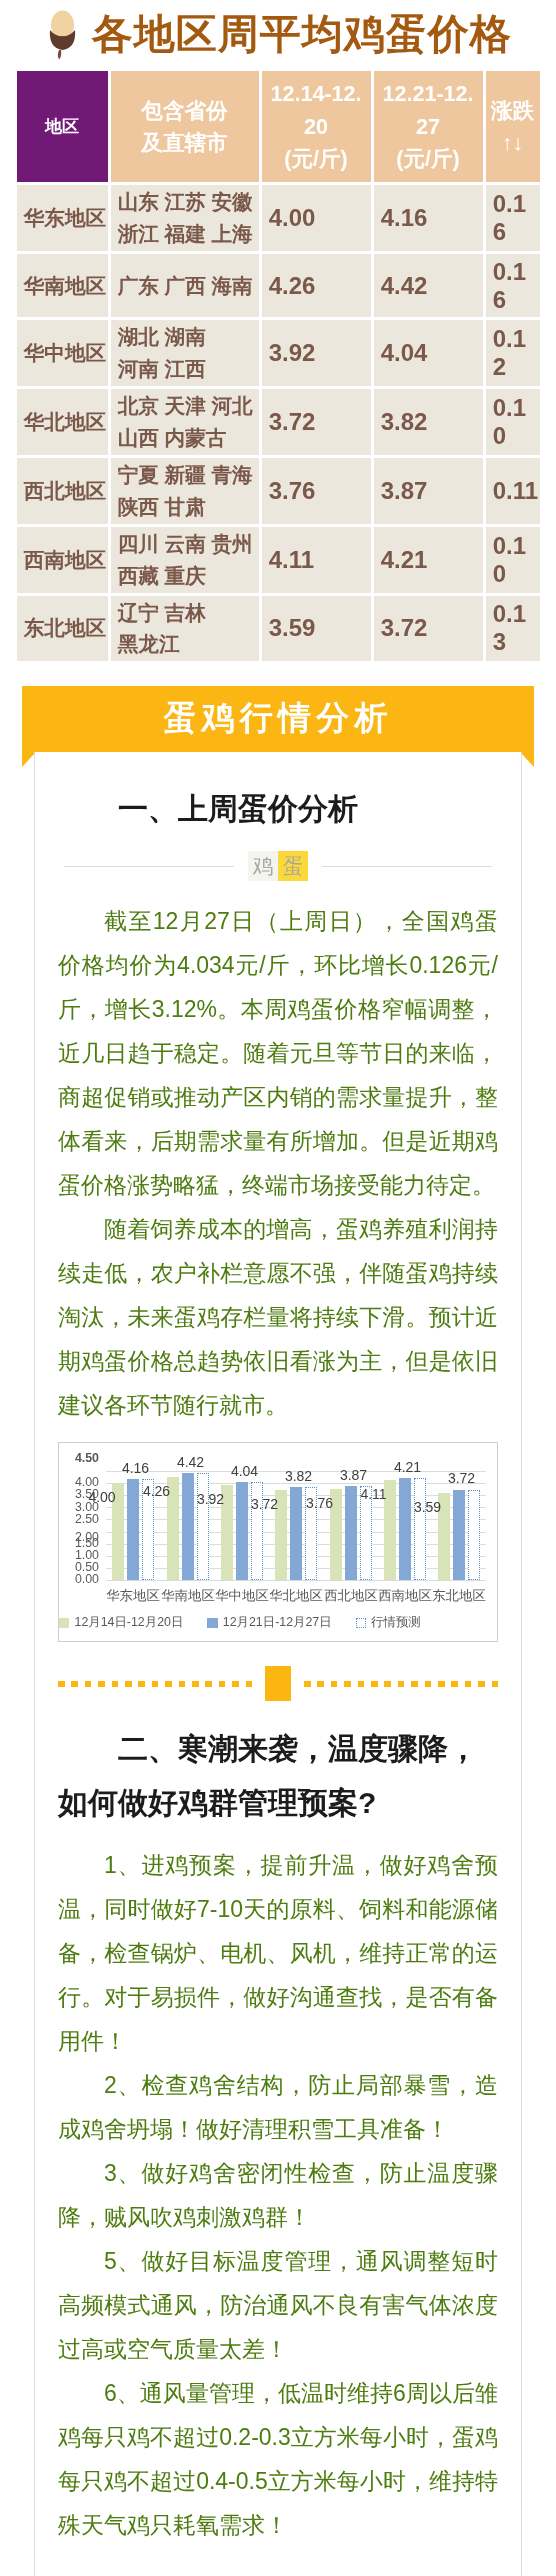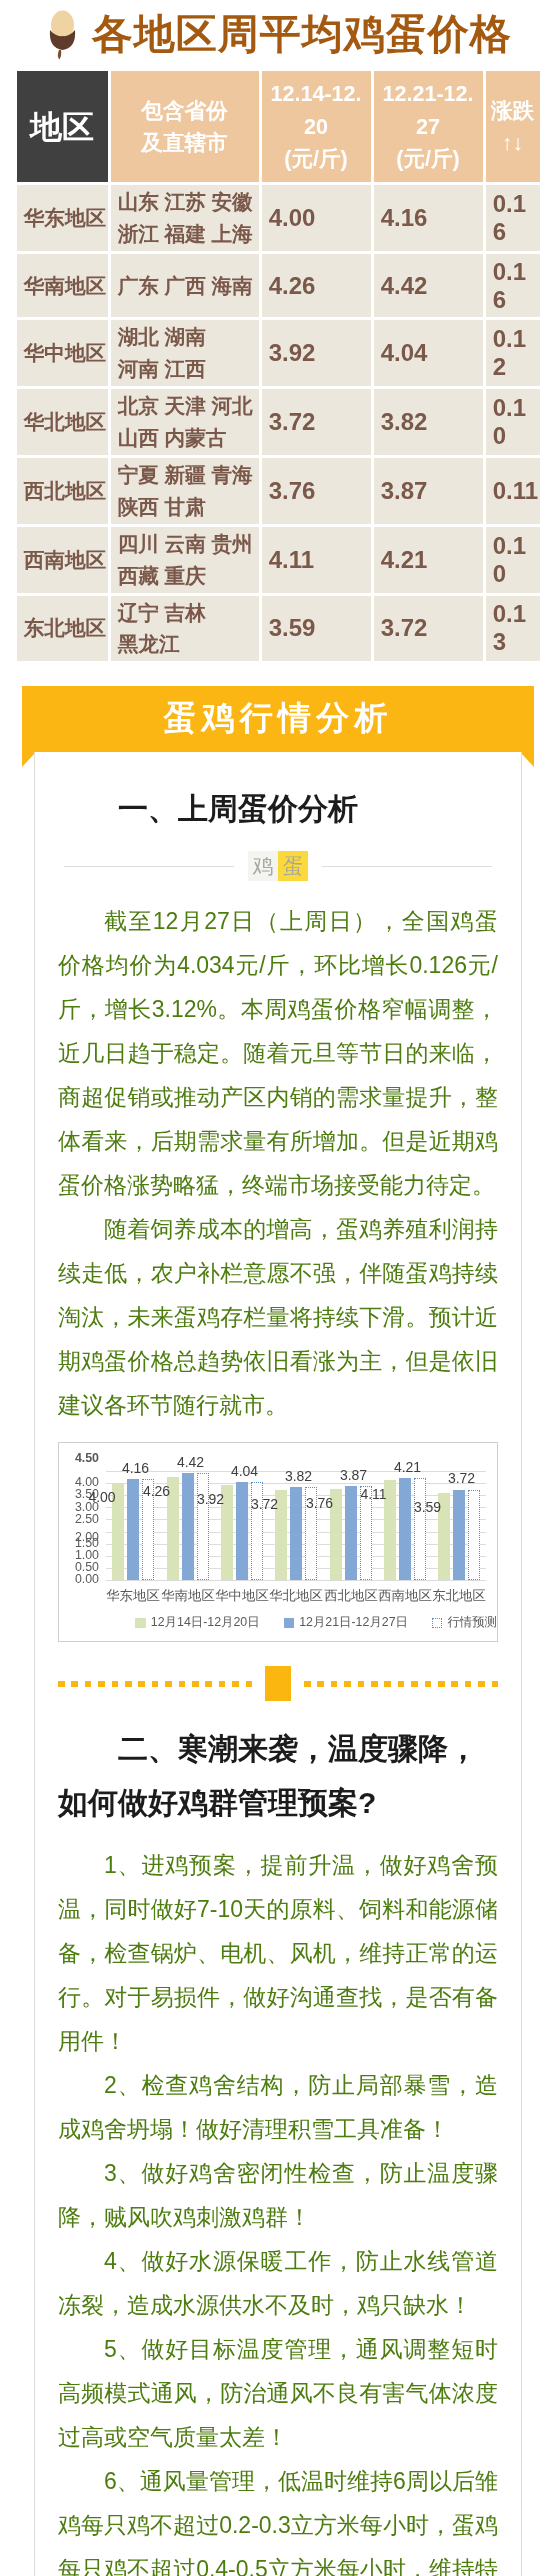--- a/index.html
+++ b/index.html
@@ -8,21 +8,21 @@
 
   
   .hdr{display:flex;align-items:center;justify-content:center;gap:10.3px;padding:7.2px 0 5.2px;}
   .hdr-title{font-size:41px;font-weight:700;color:#A3590F;letter-spacing:1px;line-height:1.2;}
   .hdr-icon{width:37px;height:54px;flex:0 0 auto;}
 
   
   table.price{border-collapse:separate;border-spacing:3.1px;margin:2.1px auto 0;table-layout:fixed;width:515px;}
   table.price th,table.price td{vertical-align:middle;white-space:pre-line;word-break:break-all;}
   th.h{background:#EFC79F;color:#fff;font-size:21.6px;font-weight:700;line-height:1.5;height:109px;text-align:center;}
-  th.h.region{background:#404040;font-size:32px;}
+  th.h.region{background:#701a75;font-size:17px;}
   td.c{background:#ECE7DC;color:#7A584A;font-weight:700;height:61px;padding-left:7.2px;text-align:left;}
   td.c.region{font-size:20.6px;}
   td.c.prov{font-size:20.6px;line-height:1.55;}
   td.c.num{font-size:24px;}
   .w0{width:89px}.w1{width:146px}.w2{width:107px}.w3{width:107px}.w4{width:52px}
 
   
   .banner{position:relative;width:512px;height:66px;margin:21.6px auto 0;background:#FCB614;
     display:flex;align-items:center;justify-content:center;color:#fff;font-size:33px;font-weight:700;letter-spacing:5.2px;}
   .banner::before{content:"";position:absolute;left:0;top:100%;width:0;height:0;
@@ -48,21 +48,21 @@
   .para{font-size:23px;line-height:44px;color:#4d7c0f;text-align:justify;text-indent:2em;margin:0;}
 
   
   .chart-box{position:relative;height:198px;border:1px solid #CFCFCF;margin:15.5px 0 11.3px;background:#fff;}
   .grid{position:absolute;height:1px;background:#DCDCDC;}
   .ylab{position:absolute;left:0;width:40px;text-align:right;font-size:12.4px;color:#595959;line-height:15.5px;}
   .bar{position:absolute;}
   .bar.dashed{background:#fff;border:1.5px dotted #5B8FC9;box-sizing:border-box;}
   .vlab{position:absolute;width:45px;text-align:center;font-size:14px;color:#3F3F3F;}
   .xlab{position:absolute;text-align:center;font-size:13.4px;color:#595959;}
-  .legend{position:absolute;left:0;width:100%;display:flex;justify-content:flex-end;gap:24px;}
+  .legend{position:absolute;left:0;width:100%;display:flex;justify-content:flex-start;gap:24px;}
   .lg-item{display:flex;align-items:center;font-size:12.4px;color:#595959;}
   .sw{width:10.3px;height:10.3px;display:inline-block;margin-right:5.2px;}
   .sw-dashed{background:#fff;border:1.5px dotted #5B8FC9;box-sizing:border-box;}
 
   
   .dot-div{display:flex;align-items:center;margin:24px 0 20.6px;}
   .dot-div .dots{flex:1;height:6.2px;background:repeating-linear-gradient(90deg,#FBB70F 0 6.7px,transparent 6.7px 13.4px);}
   .dot-div .mid{width:26px;height:35px;background:#FBB70F;margin:0 13.4px;flex:0 0 auto;}
 </style>
 </head>
@@ -258,20 +258,19 @@
       <span class="mid"></span>
       <span class="dots"></span>
     </div>
 
     <h2 class="sec-heading">二、寒潮来袭，温度骤降，如何做好鸡群管理预案?</h2>
 
     <div id="items">
         <p class="para">1、进鸡预案，提前升温，做好鸡舍预温，同时做好7-10天的原料、饲料和能源储备，检查锅炉、电机、风机，维持正常的运行。对于易损件，做好沟通查找，是否有备用件！</p>
         <p class="para">2、检查鸡舍结构，防止局部暴雪，造成鸡舍坍塌！做好清理积雪工具准备！</p>
         <p class="para">3、做好鸡舍密闭性检查，防止温度骤降，贼风吹鸡刺激鸡群！</p>
-        <p class="para">4、做好水源保暖工作，防止水线管道冻裂，造成水源供水不及时，鸡只缺水！</p>
         <p class="para">5、做好目标温度管理，通风调整短时高频模式通风，防治通风不良有害气体浓度过高或空气质量太差！</p>
         <p class="para">6、通风量管理，低温时维持6周以后雏鸡每只鸡不超过0.2-0.3立方米每小时，蛋鸡每只鸡不超过0.4-0.5立方米每小时，维持特殊天气鸡只耗氧需求！</p>
       </div>
 
   </div>
 </div>
 
 
 </body></html>

